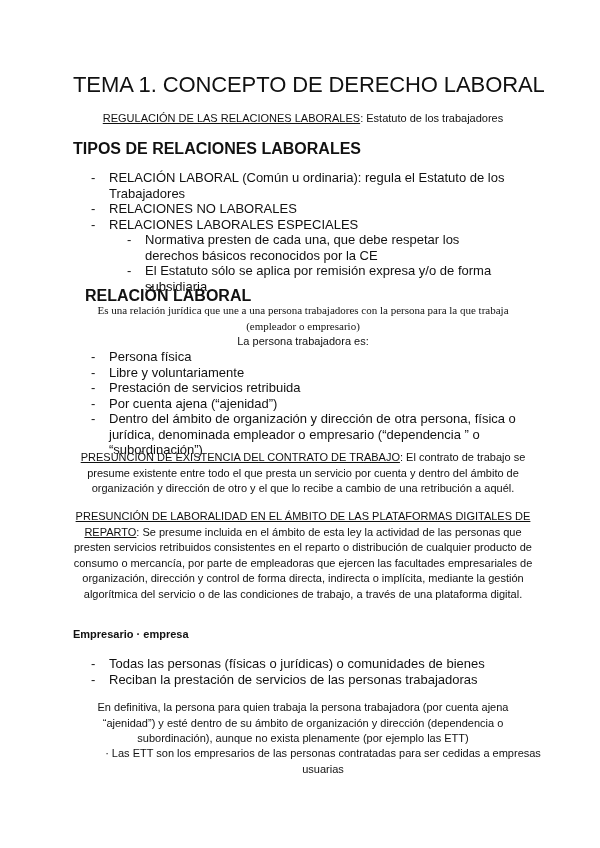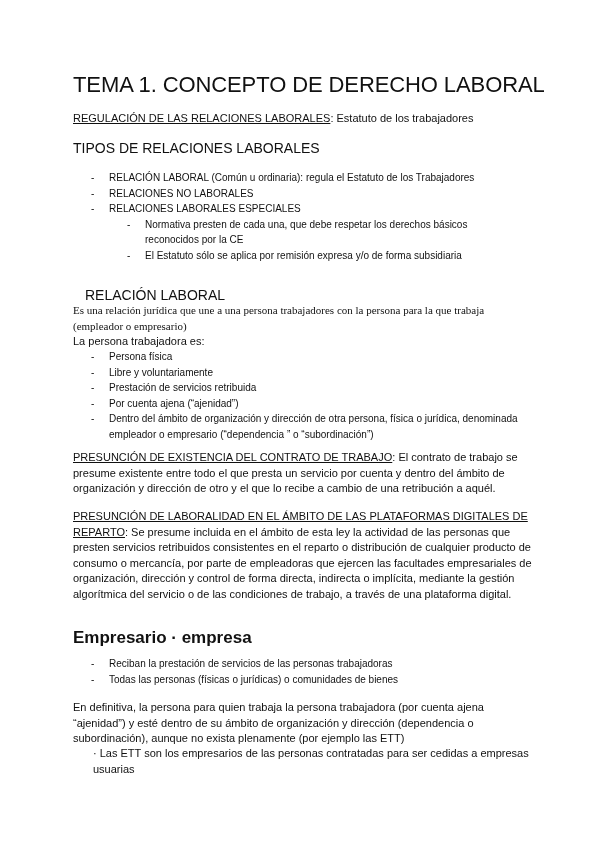--- a/index.html
+++ b/index.html
@@ -1,26 +1,26 @@
 <!DOCTYPE html>
 <html><head>
 <meta charset="utf-8">
 <style>
   html, body { margin: 0; padding: 0; background: #ffffff; }
   body { width: 600px; height: 848px; position: relative; overflow: hidden;
          font-family: "Liberation Sans", sans-serif; color: #111; }
   .page { position: absolute; left: 73px; top: 0; width: 460px; }
   .h1 { position: absolute; top: 72px; left: 0; font-size: 22px; font-weight: normal; white-space: nowrap; letter-spacing: -0.1px; }
-  .para { font-size: 11px; line-height: 15.5px; }
+  .para { font-size: 11px; line-height: 15.5px; text-align: center; }
   .u { text-decoration: underline; }
-  .h2 { font-size: 14px; font-weight: normal; }
-  .h3 { font-size: 17px; font-weight: bold; }
+  .h2 { font-size: 16px; font-weight: bold; }
+  .h3 { font-size: 11px; font-weight: bold; }
   .abs { position: absolute; left: 0; width: 460px; }
   ul.dash { list-style: none; margin: 0; padding: 0; }
-  ul.dash li { position: relative; padding-left: 36px; font-size: 10px; line-height: 15.5px; }
+  ul.dash li { position: relative; padding-left: 36px; font-size: 13px; line-height: 15.5px; }
   ul.dash li::before { content: "-"; position: absolute; left: 18px; }
   ul.dash ul.dash li { padding-left: 72px; }
   ul.dash ul.dash li::before { left: 54px; }
   ul.dash ul.dash { margin-left: -36px; width: 420px; }
 </style>
 </head>
 <body>
 
 <div class="page">
 
@@ -66,21 +66,21 @@
   </div>
 
   <div class="abs para" style="top:509px;">
     <span class="u">PRESUNCIÓN DE LABORALIDAD EN EL ÁMBITO DE LAS PLATAFORMAS DIGITALES DE REPARTO</span><span>: Se presume incluida en el ámbito de esta ley la actividad de las personas que presten servicios retribuidos consistentes en el reparto o distribución de cualquier producto de consumo o mercancía, por parte de empleadoras que ejercen las facultades empresariales de organización, dirección y control de forma directa, indirecta o implícita, mediante la gestión algorítmica del servicio o de las condiciones de trabajo, a través de una plataforma digital.</span>
   </div>
 
   <div class="abs h3" style="top:628px;">Empresario · empresa</div>
 
   <div class="abs" style="top:656px;">
     <ul class="dash">
+      <li>Todas las personas (físicas o jurídicas) o comunidades de bienes</li>
       <li>Reciban la prestación de servicios de las personas trabajadoras</li>
-      <li>Todas las personas (físicas o jurídicas) o comunidades de bienes</li>
     </ul>
   </div>
 
   <div class="abs para" style="top:700px;">En definitiva, la persona para quien trabaja la persona trabajadora (por cuenta ajena “ajenidad”) y esté dentro de su ámbito de organización y dirección (dependencia o subordinación), aunque no exista plenamente (por ejemplo las ETT)</div>
   <div class="abs para" style="top:746px;margin-left:20px;">· Las ETT son los empresarios de las personas contratadas para ser cedidas a empresas usuarias</div>
 
 </div>
 
 </body></html>

